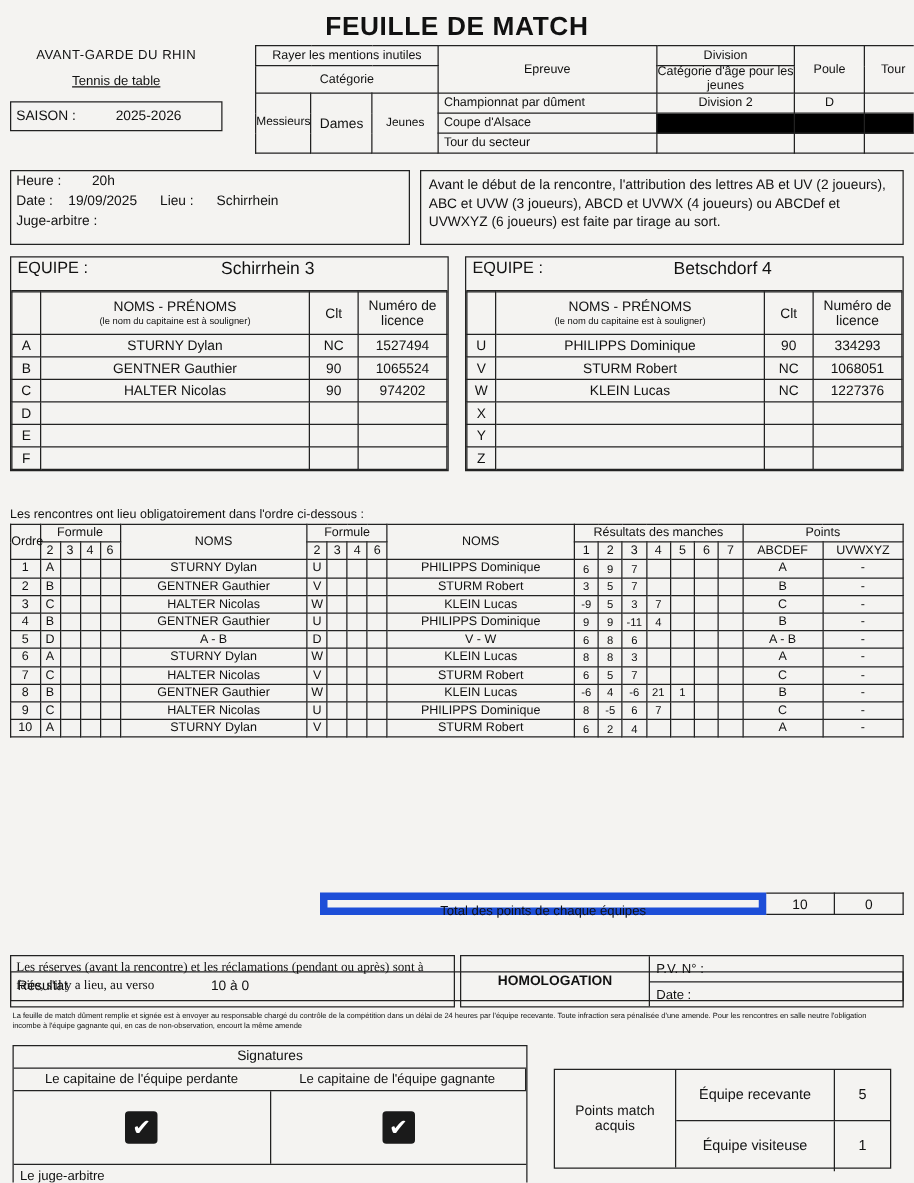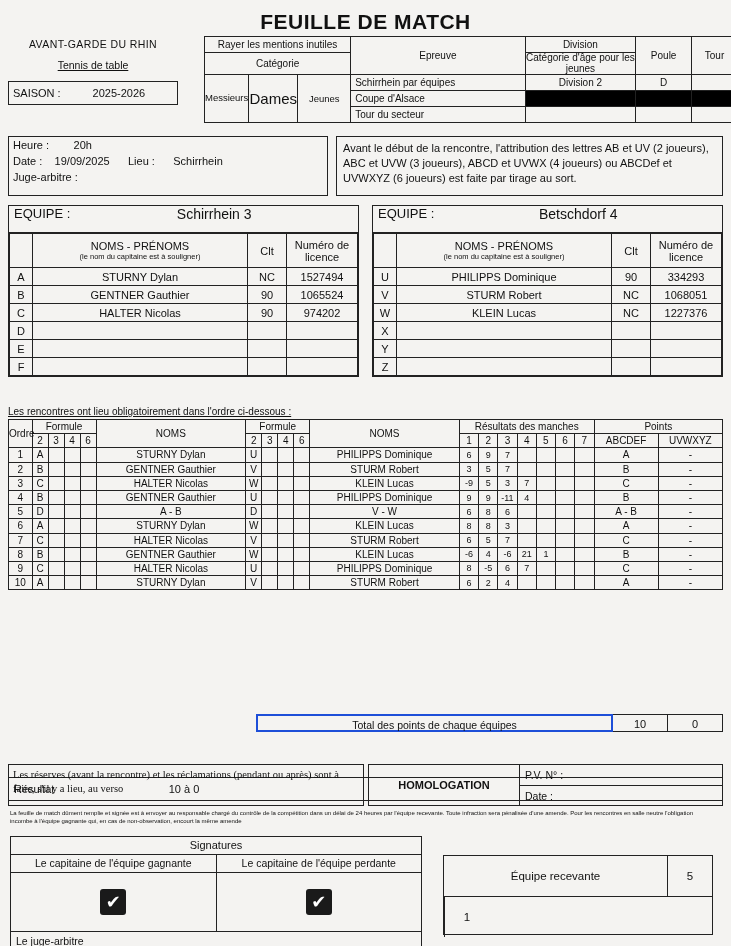--- a/index.html
+++ b/index.html
@@ -54,31 +54,31 @@
   .teamhead .name{flex:1;text-align:center;font-size:14px;}
   .teamtab{width:100%;border-collapse:collapse;padding-left:32px;}
   .teamtab td{border:1px solid #222;font-size:11px;height:17px;}
   .teamtab .hd{height:34px;}
   .letter{width:22px;text-align:center;}
   .clt{width:38px;text-align:center;margin-top:20px;}
   .lic{width:70px;text-align:center;}
 
   
   .matchwrap{position:absolute;left:8px;top:406px;width:715px;}
-  .ordertext{font-size:10px;margin-bottom:2px;text-decoration:underline;}
+  .ordertext{font-size:10px;margin-bottom:2px;}
   .mtab{width:100%;border-collapse:collapse;table-layout:fixed;}
   .mtab td{border:1px solid #222;font-size:10px;height:13.2px;text-align:center;}
   .mtab .hrow td{font-size:10px;}
   .mtab .nm{font-size:10px;}
   .mtab .sc{font-size:9px;}
 
   
   .totwrap{position:absolute;left:8px;top:714px;width:715px;}
   .totrow{display:flex;justify-content:flex-end;}
-  .totlabel{width:357px;border:2px solid #1d4ed8;height:18px;line-height:18px;text-align:center;font-size:10.5px;box-sizing:border-box;}
+  .totlabel{width:357px;border:6px solid #1d4ed8;height:18px;line-height:18px;text-align:center;font-size:10.5px;box-sizing:border-box;}
   .totval{width:55px;border:1px solid #222;border-left:none;height:18px;line-height:18px;text-align:center;font-size:11px;box-sizing:border-box;}
   .totpad{flex:1;}
 
   .resbox{position:absolute;left:8px;top:777px;width:715px;border:1px solid #222;height:24px;box-sizing:border-box;display:flex;align-items:center;}
   .resbox .lab{padding-left:5px;font-size:11px;width:90px;}
   .resbox .val{flex:1;text-align:center;font-size:11.5px;font-weight:bold;}
   .resbox .score{width:160px;text-align:center;font-size:11px;}
 
   .reswrap{position:absolute;left:8px;top:764px;width:715px;}
   .resleft{width:356px;float:left;border:1px solid #222;height:42px;box-sizing:border-box;padding:3px 4px;font-size:10.5px;line-height:1.3;font-family:Liberation Serif, serif;}
@@ -138,23 +138,23 @@
           <td class="c small" style="width:110px;height:13px;">Division</td>
           <td class="c" rowspan="2" style="width:55px;">Poule</td>
           <td class="c" rowspan="2" style="width:45px;">Tour</td>
         </tr>
         <tr>
           <td class="c small" colspan="3" style="height:15px;">Catégorie</td>
           <td class="c xsmall" style="height:18px;line-height:1.05;">Catégorie d'âge pour les jeunes</td>
         </tr>
         <tr>
           <td class="c" rowspan="3" style="width:40px;font-size:9.5px;line-height:1.1;">Messieurs</td>
-          <td class="c" rowspan="3" style="width:48px;font-size:15px;margin-top:44px;">Dames</td>
+          <td class="c" rowspan="3" style="width:48px;font-size:11px;margin-top:44px;">Dames</td>
           <td class="c" rowspan="3" style="width:52px;font-size:9.5px;">Jeunes</td>
-          <td class="l" style="height:13px;font-size:10px;">Schirrhein par équipes</td>
+          <td class="l" style="height:13px;font-size:10px;">Championnat par dûment</td>
           <td class="c" style="height:13px;font-size:10px;">Division 2</td>
           <td class="c" style="font-size:10px;">D</td>
           <td class="c"></td>
         </tr>
         <tr>
           <td class="l" style="height:13px;font-size:10px;">Coupe d'Alsace</td>
           <td class="blackcell"></td>
           <td class="blackcell"></td>
           <td class="blackcell"></td>
         </tr>
@@ -619,39 +619,41 @@
         <div>Date :</div>
       </div>
     </div>
   </div>
 
   <div class="notice">La feuille de match dûment remplie et signée est à envoyer au responsable chargé du contrôle de la compétition dans un délai de 24 heures par l'équipe recevante. Toute infraction sera pénalisée d'une amende. Pour les rencontres en salle neutre l'obligation incombe à l'équipe gagnante qui, en cas de non-observation, encourt la même amende</div>
 
   <div class="sigwrap">
     <div class="shead">Signatures</div>
     <div class="sigrow">
+      <div class="sigcell">Le capitaine de l'équipe perdante</div>
       <div class="sigcell first">Le capitaine de l'équipe gagnante</div>
-      <div class="sigcell">Le capitaine de l'équipe perdante</div>
     </div>
     <div class="sigmark">
       <div class="m first">
         <span class="check">✔</span>
       </div>
       <div class="m">
         <span class="check">✔</span>
       </div>
     </div>
     <div class="judge">Le juge-arbitre</div>
   </div>
 
   <div class="ptswrap">
+    <div class="ptslabel">Points match acquis</div>
     <div class="ptstab">
       <div class="r first">
         <div class="nm">Équipe recevante</div>
         <div class="vl">5</div>
       </div>
       <div class="r">
+        <div class="nm">Équipe visiteuse</div>
         <div class="vl">1</div>
       </div>
     </div>
   </div>
 
 </div>
 
 </body></html>

